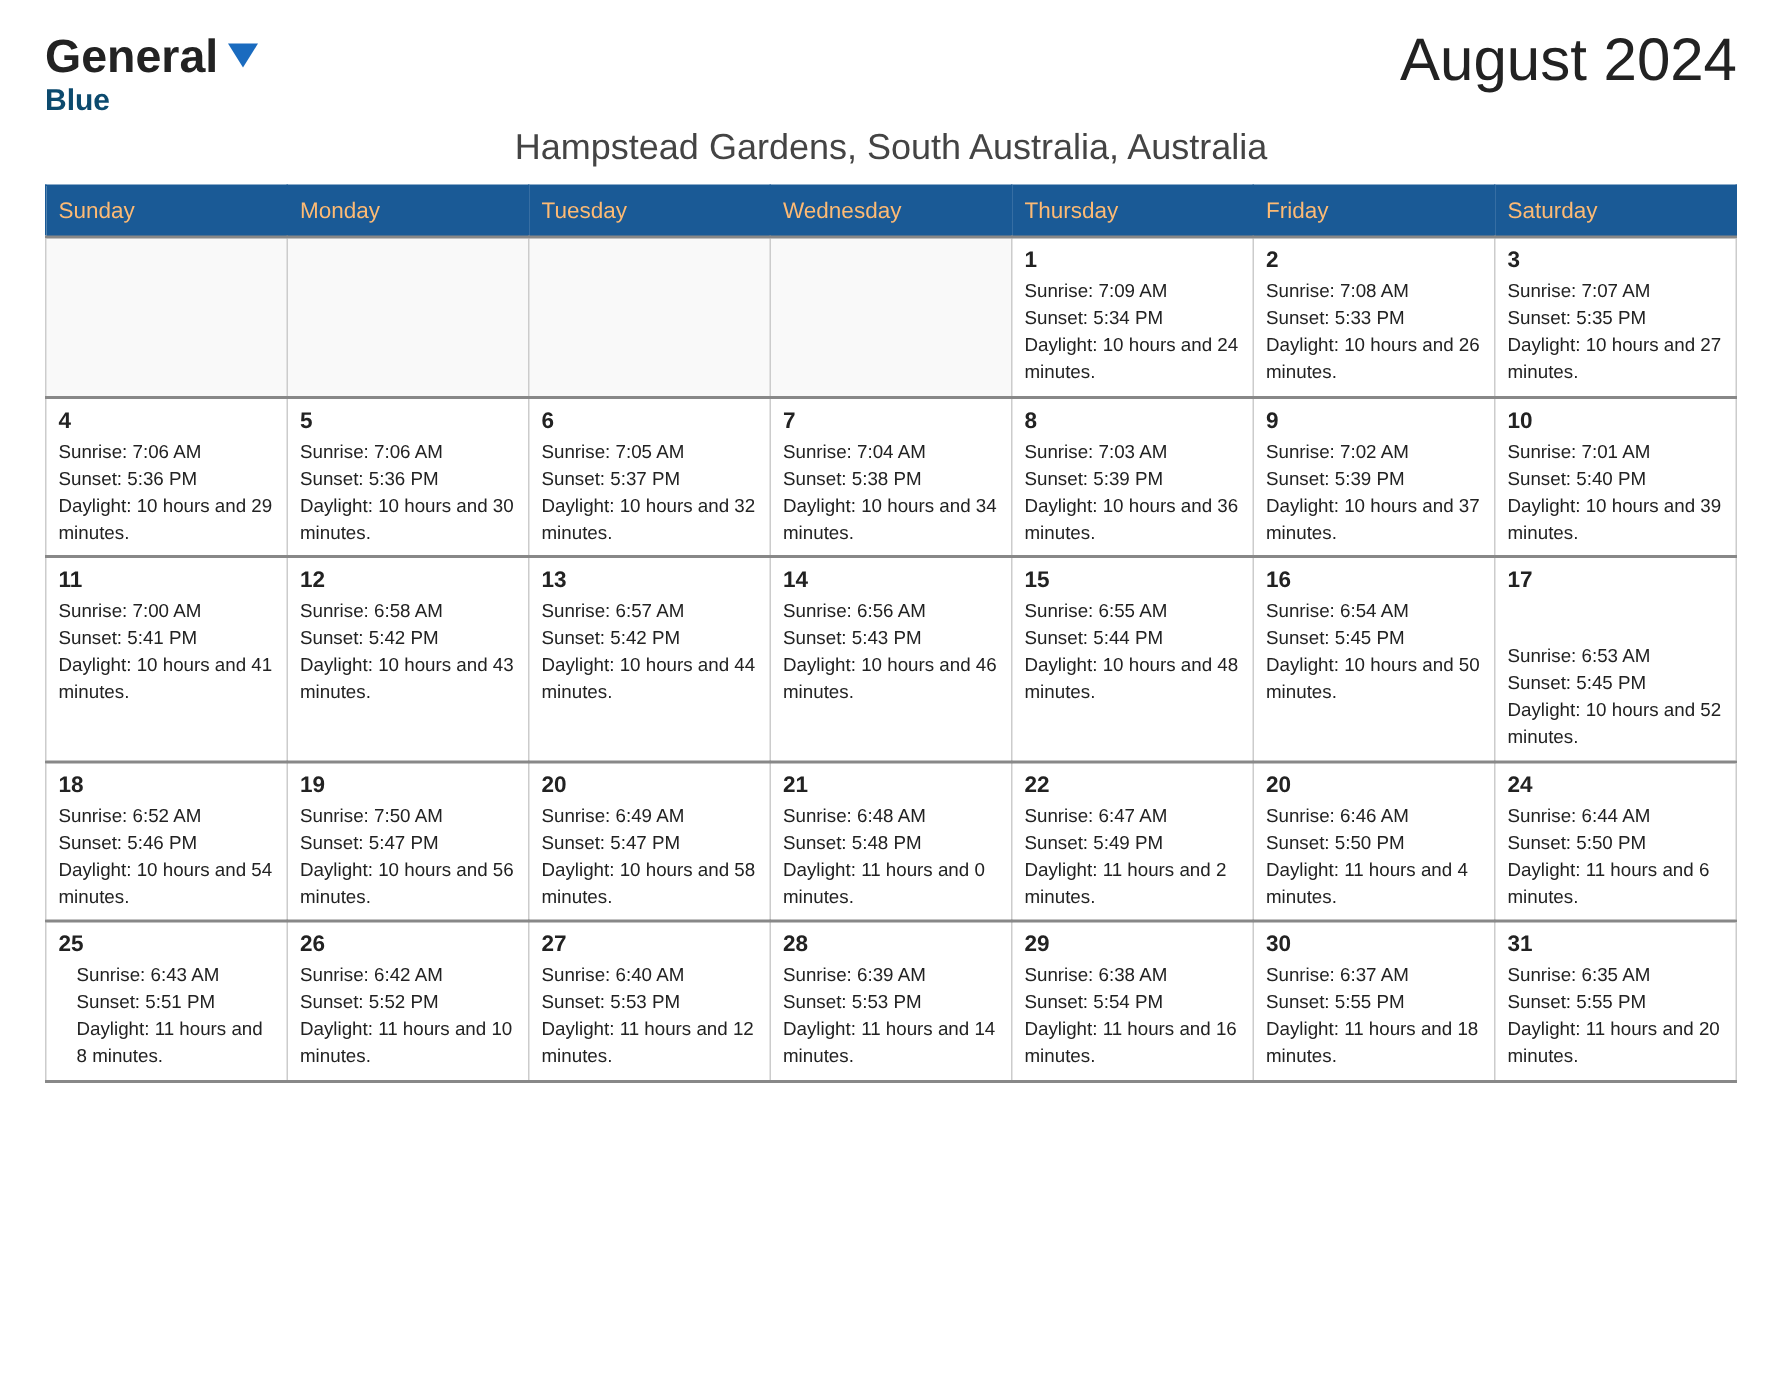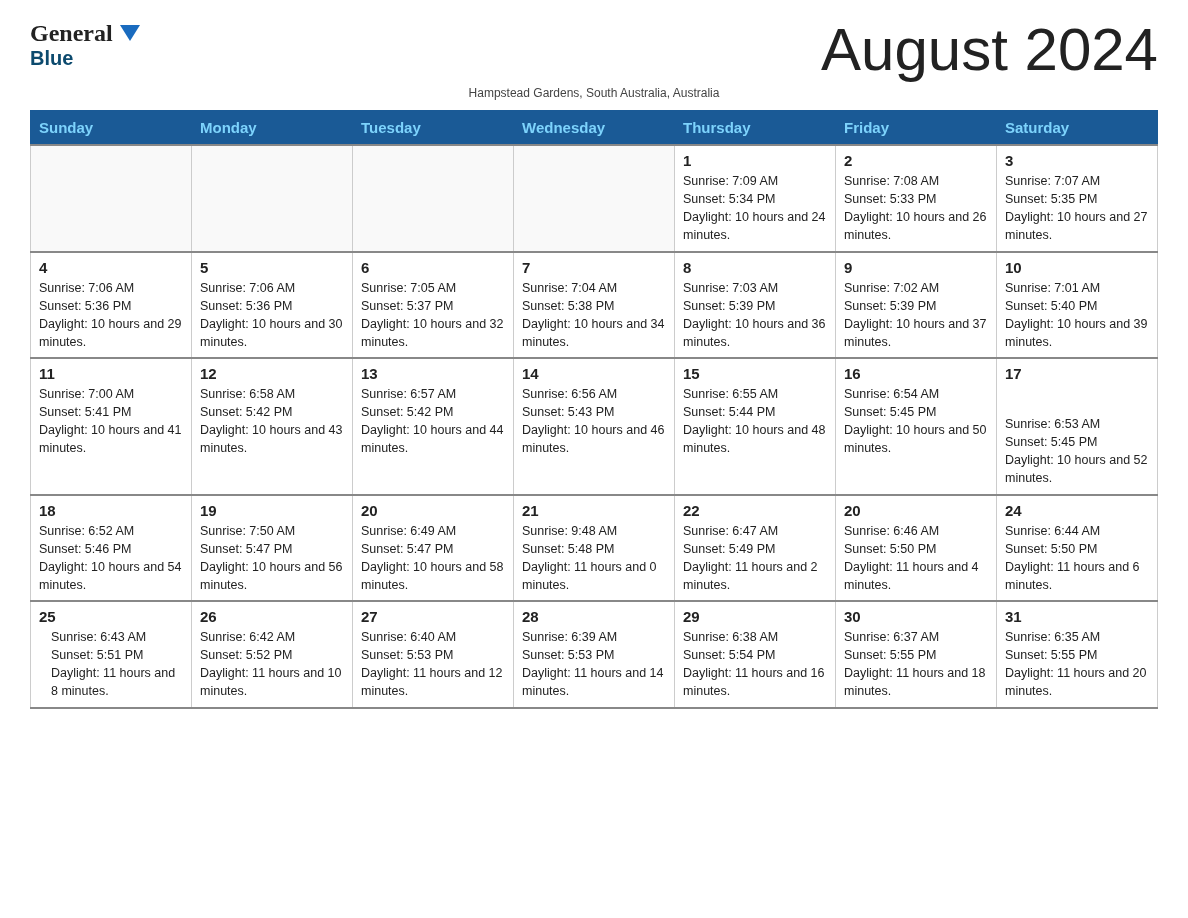--- a/index.html
+++ b/index.html
@@ -35,43 +35,43 @@
     .logo-triangle {
       width: 0;
       height: 0;
       border-left: 12px solid transparent;
       border-right: 12px solid transparent;
       border-top: 18px solid #1a6bbf;
       display: inline-block;
       margin-left: 2px;
     }
     .month-title {
-      font-size: 60px;
+      font-size: 40px;
       font-weight: 300;
       color: #222;
       text-align: right;
       line-height: 1;
     }
     .location-title {
       text-align: center;
-      font-size: 12px;
+      font-size: 24px;
       color: #444;
       margin-bottom: 10px;
       font-weight: normal;
     }
     .calendar {
       width: 100%;
       border-collapse: collapse;
       border: 1px solid #aaa;
     }
     .calendar th {
       background: #1a5a96;
-      color: #7dd3fc;
+      color: #fdba74;
       font-size: 15px;
-      font-weight: bold;
+      font-weight: normal;
       padding: 8px 8px;
       text-align: left;
       border: 1px solid #1a5a96;
     }
     .calendar td {
       vertical-align: top;
       padding: 6px 8px;
       font-size: 13px;
       color: #222;
       border: 1px solid #ccc;
@@ -252,21 +252,21 @@
 Daylight: 10 hours and 56 minutes.</div>
         </td>
         <td>
           <span class="day-number">20</span>
           <div class="day-info" style="white-space: pre-line;">Sunrise: 6:49 AM
 Sunset: 5:47 PM
 Daylight: 10 hours and 58 minutes.</div>
         </td>
         <td>
           <span class="day-number">21</span>
-          <div class="day-info" style="white-space: pre-line;">Sunrise: 9:48 AM
+          <div class="day-info" style="white-space: pre-line;">Sunrise: 6:48 AM
 Sunset: 5:48 PM
 Daylight: 11 hours and 0 minutes.</div>
         </td>
         <td>
           <span class="day-number">22</span>
           <div class="day-info" style="white-space: pre-line;">Sunrise: 6:47 AM
 Sunset: 5:49 PM
 Daylight: 11 hours and 2 minutes.</div>
         </td>
         <td>
@@ -330,24 +330,23 @@
 </table>
 
 <style>
   .logo {
     display: flex;
     flex-wrap: wrap;
     align-items: center;
     max-width: 200px;
   }
   .logo-text-general {
-    font-size: 24px;
+    font-size: 31px;
     font-weight: bold;
     color: #222;
-    font-family: Liberation Serif, serif;
   }
   .logo-triangle {
     width: 0;
     height: 0;
     border-left: 10px solid transparent;
     border-right: 10px solid transparent;
     border-top: 16px solid #1a6bbf;
     display: inline-block;
     margin-left: 3px;
     align-self: center;

